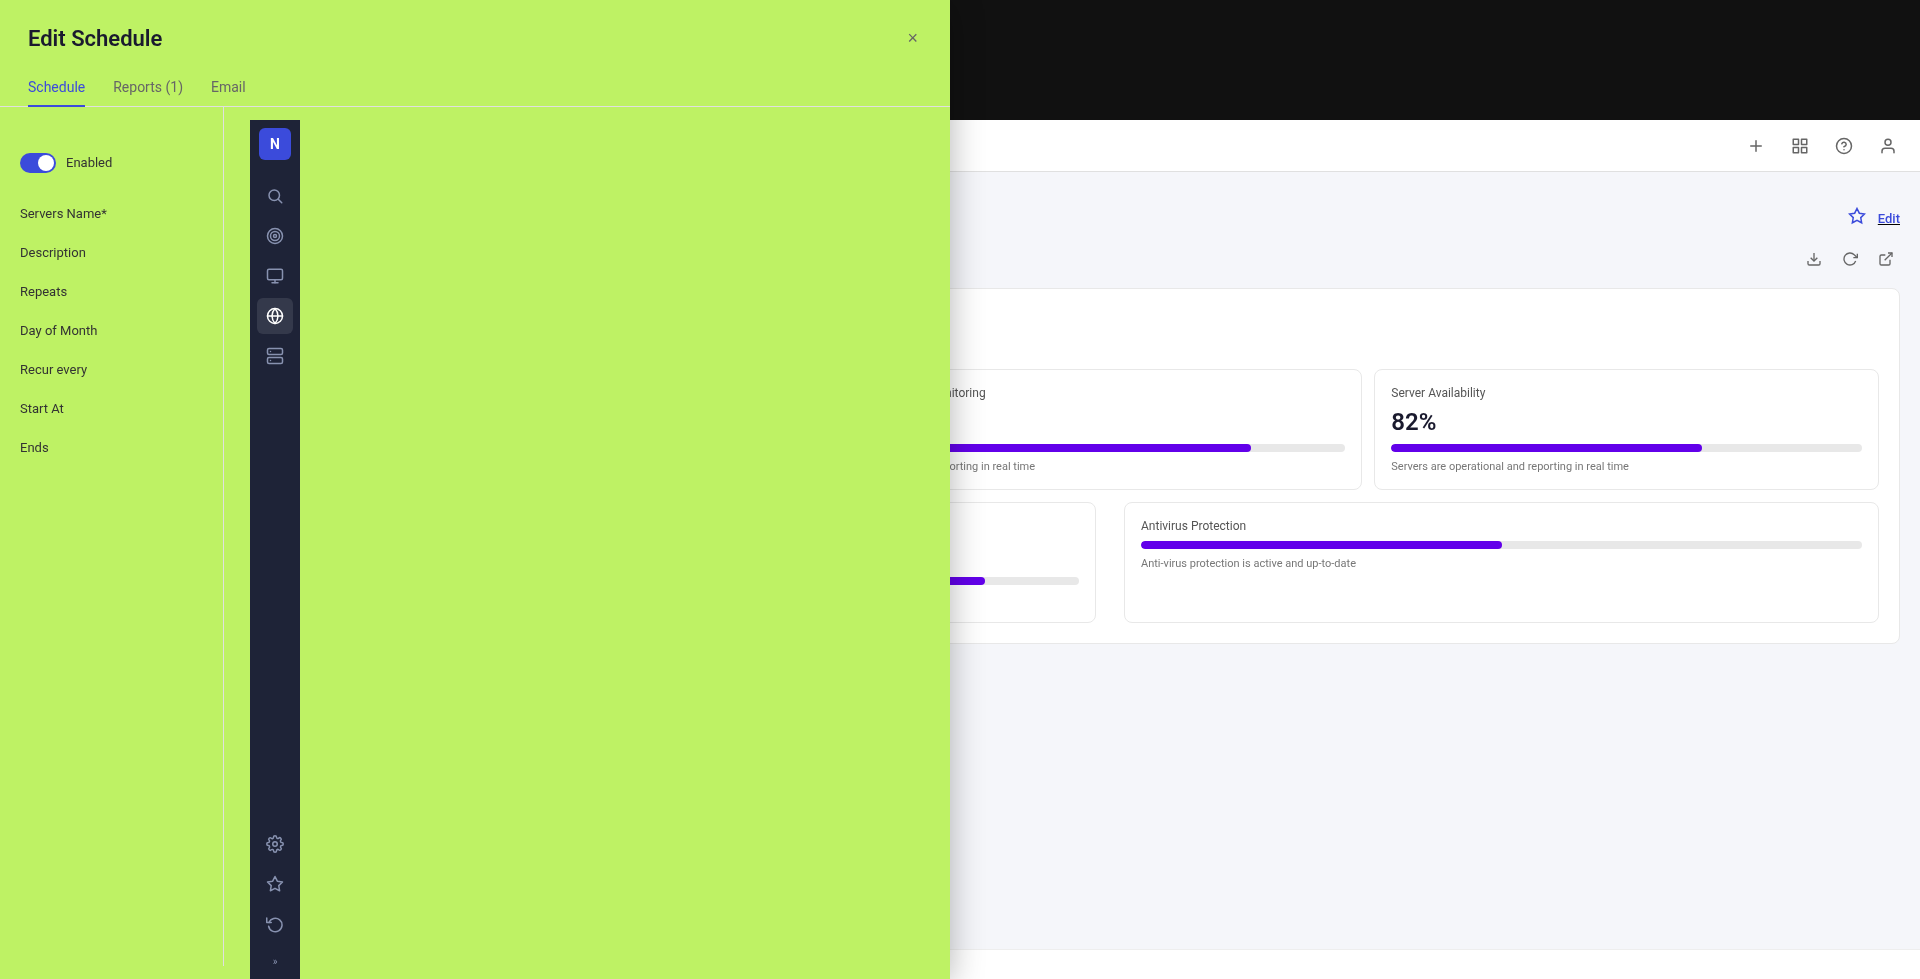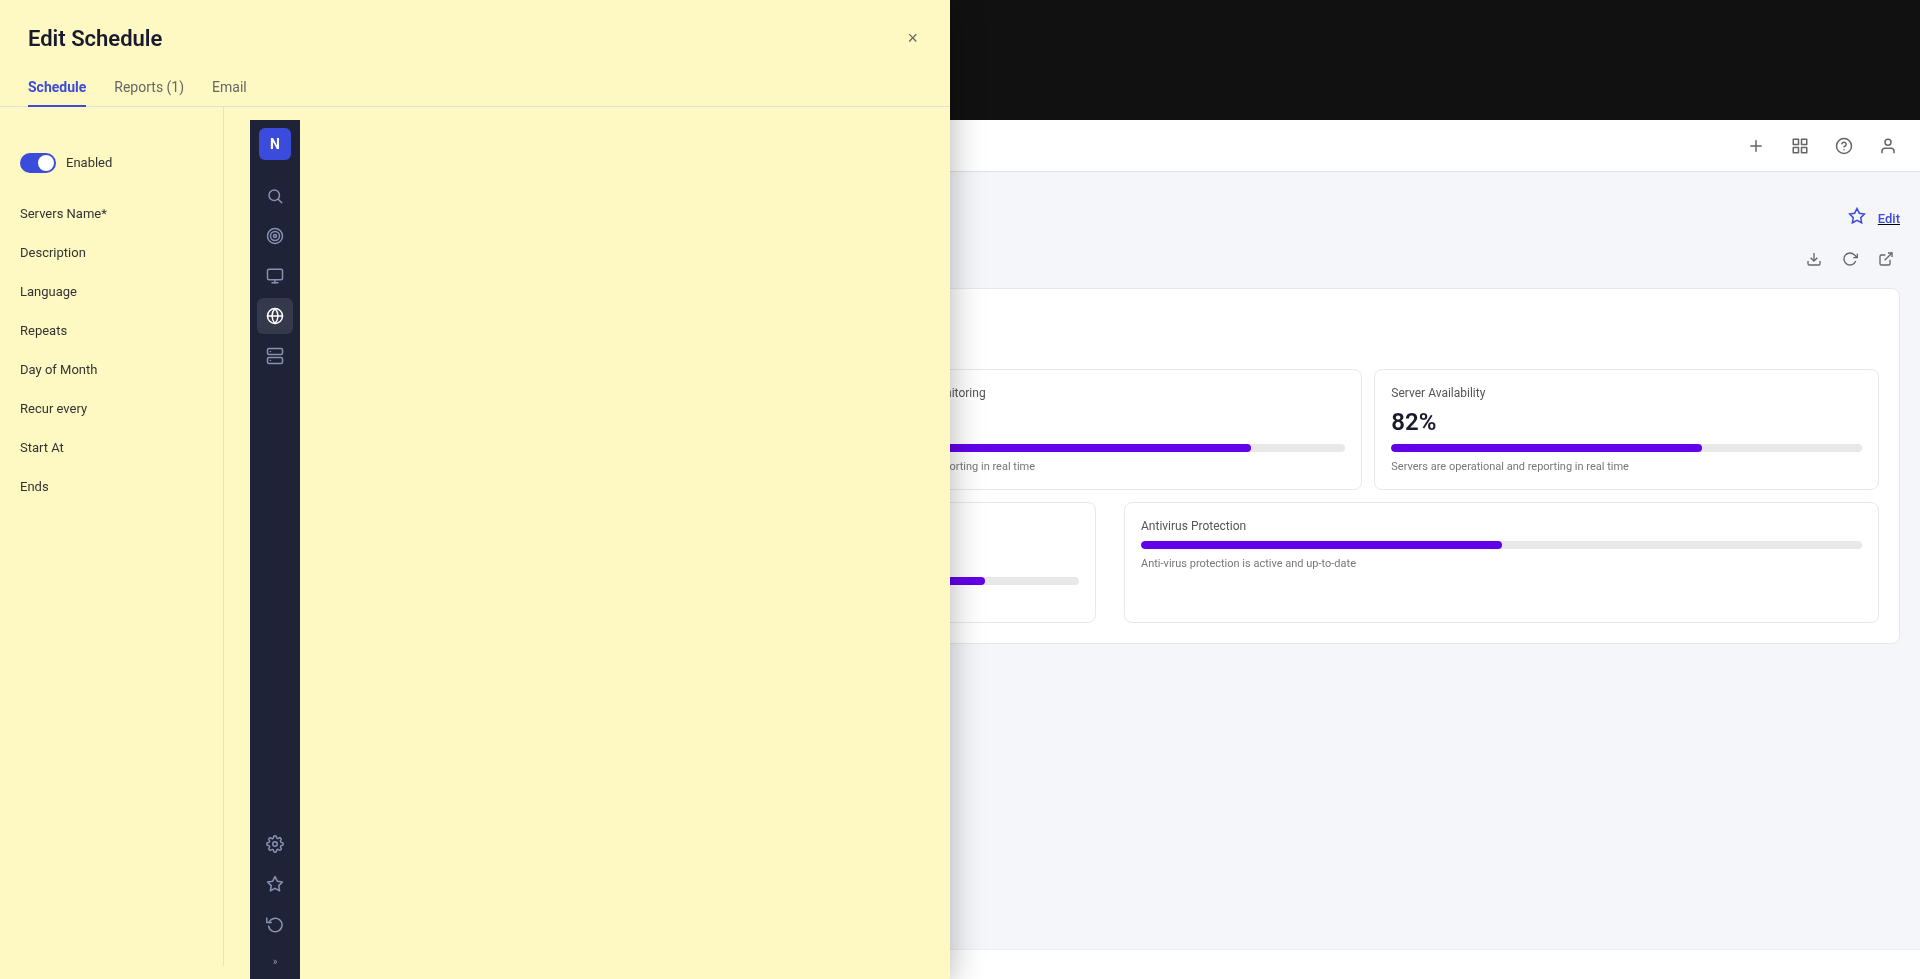--- a/index.html
+++ b/index.html
@@ -2,31 +2,31 @@
 <html><head>
   <meta charset="utf-8">
   <style>
     * { box-sizing: border-box; margin: 0; padding: 0; }
     body { font-family: -apple-system, BlinkMacSystemFont, 'Segoe UI', Roboto, sans-serif; background: #1a1a2e; width: 1920px; height: 979px; overflow: hidden; position: relative; }
 
     
     .bg-dark { position: absolute; top: 0; left: 0; width: 1920px; height: 979px; background: #111; }
 
     
-    .modal-overlay { position: absolute; top: 0; left: 0; width: 950px; height: 979px; background: #fef9c3; border-radius: 0; box-shadow: 0 4px 32px rgba(0,0,0,0.3); z-index: 10; }
+    .modal-overlay { position: absolute; top: 0; left: 0; width: 950px; height: 979px; background: #bef264; border-radius: 0; box-shadow: 0 4px 32px rgba(0,0,0,0.3); z-index: 10; }
 
     
     .modal-header { padding: 24px 28px 0 28px; display: flex; align-items: center; justify-content: space-between; }
     .modal-title { font-size: 22px; font-weight: 600; color: #1a1a2e; }
     .modal-close { background: none; border: none; cursor: pointer; font-size: 18px; color: #666; padding: 4px; }
 
     
     .modal-tabs { display: flex; gap: 0; padding: 0 28px; margin-top: 16px; border-bottom: 1px solid #e0e0e0; }
     .modal-tab { padding: 10px 0; margin-right: 28px; font-size: 14px; cursor: pointer; color: #666; border-bottom: 2px solid transparent; margin-bottom: -1px; }
-    .modal-tab.active { color: #3b4bdb; border-bottom: 2px solid #3b4bdb; font-weight: 700; }
+    .modal-tab.active { color: #3b4bdb; border-bottom: 2px solid #3b4bdb; font-weight: 400; }
 
     
     .modal-body { display: flex; height: calc(979px - 120px); }
 
     
     .modal-sidebar { width: 224px; padding: 24px 20px; border-right: 1px solid #e0e0e0; }
     .modal-field-label { font-size: 13px; color: #333; padding: 12px 0; display: block; }
 
     
     .toggle-row { display: flex; align-items: center; gap: 10px; padding: 12px 0; }
@@ -338,21 +338,20 @@
 
   <div class="modal-body">
     <div class="modal-sidebar">
 
       <div class="toggle-row">
         <div class="toggle"></div>
         <span class="modal-field-label">Enabled</span>
       </div>
       <span class="modal-field-label">Servers Name*</span>
       <span class="modal-field-label">Description</span>
-      <span class="modal-field-label">Language</span>
       <span class="modal-field-label">Repeats</span>
       <span class="modal-field-label">Day of Month</span>
       <span class="modal-field-label">Recur every</span>
       <span class="modal-field-label">Start At</span>
       <span class="modal-field-label">Ends</span>
     </div>
   </div>
 </div>
 
 </body></html>

